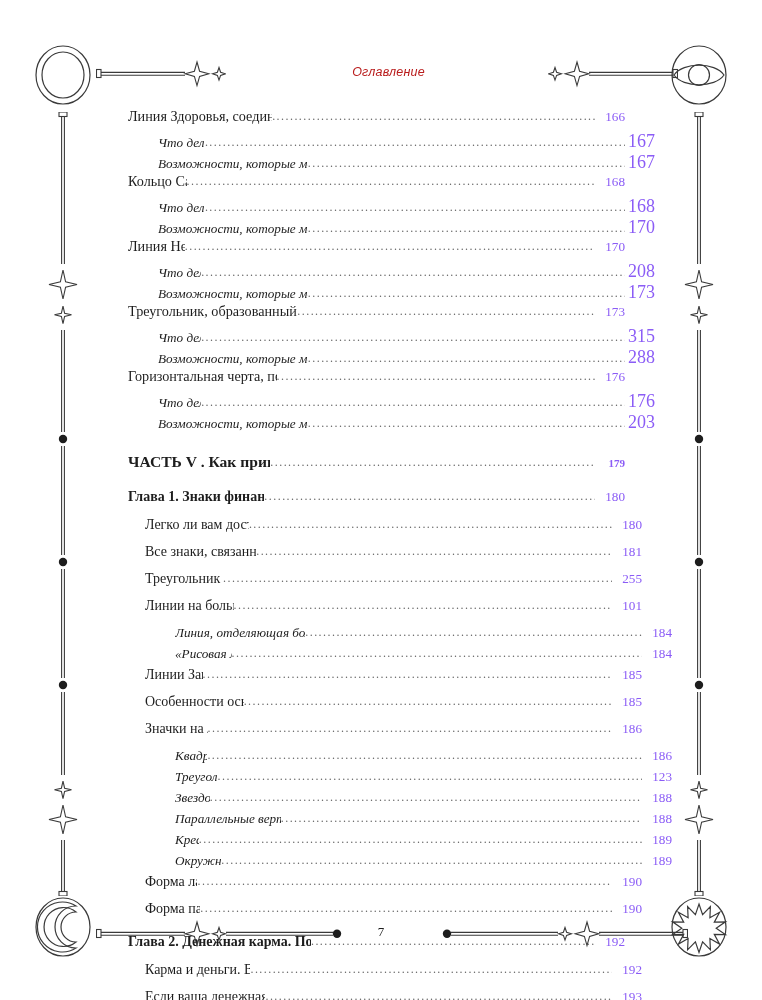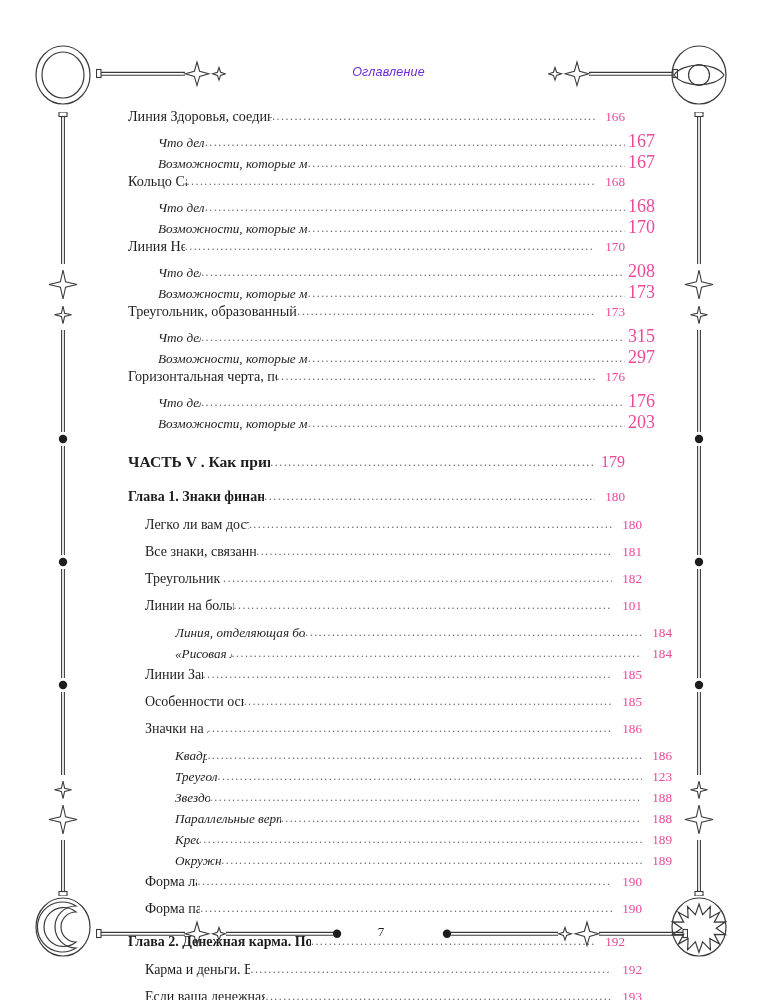--- a/index.html
+++ b/index.html
@@ -55,21 +55,21 @@
   .hdr-orn-right { position: absolute; left: 548px; top: 0; }
   .header-title {
     position: absolute;
     left: 0; right: 0;
     top: 9px;
     text-align: center;
     font-family: "Liberation Sans", sans-serif;
     font-style: italic;
     font-size: 12.5px;
     letter-spacing: 0.2px;
-    color: #6d28d9;
+    color: #b91c1c;
     margin-left: 15px;
   }
 
   
   .footer-band {
     position: absolute;
     left: 0; right: 0;
     top: 918px;
     height: 34px;
   }
@@ -115,21 +115,21 @@
     transform: translateY(-1px);
   }
   .entry .leader::before {
     content: "........................................................................................................................................................";
   }
   .entry .pageno {
     flex: 0 0 auto;
     width: 30px;
     text-align: right;
     font-size: 13.2px;
-    color: #ec4899;
+    color: #8b5cf6;
   }
 
   
   .lvl1 {
     margin-left: 0;
     margin-top: 0;
     height: 23px;
   }
   .lvl1 .title { font-size: 14.2px; font-style: normal; font-weight: normal; }
 
@@ -140,21 +140,21 @@
   }
   .lvl2 .title { font-size: 13.2px; font-style: italic; font-weight: normal; }
   .lvl2 .pageno { font-size: 18px; }
 
   
   .part {
     height: 30px;
     margin-top: 20px;
   }
   .part .title { font-size: 15.6px; font-weight: bold; }
-  .part .pageno { font-size: 16px; }
+  .part .pageno { font-size: 11px; font-weight: bold; }
   .part .leader { letter-spacing: 1.45px; }
 
   
   .chap {
     height: 28px;
     margin-top: 6px;
   }
   .chap .title { font-size: 14px; font-weight: bold; }
   .chap .pageno { font-size: 13.2px; }
 
@@ -349,21 +349,21 @@
         <span class="pageno">173</span>
       </div>
       <div class="entry lvl2">
         <span class="title">Что делать</span>
         <span class="leader"></span>
         <span class="pageno">315</span>
       </div>
       <div class="entry lvl2">
         <span class="title">Возможности, которые можно извлечь из этого опыта</span>
         <span class="leader"></span>
-        <span class="pageno">297</span>
+        <span class="pageno">288</span>
       </div>
       <div class="entry lvl1">
         <span class="title">Горизонтальная черта, пересекающая линию Жизни</span>
         <span class="leader"></span>
         <span class="pageno">176</span>
       </div>
       <div class="entry lvl2">
         <span class="title">Что делать</span>
         <span class="leader"></span>
         <span class="pageno">176</span>
@@ -389,21 +389,21 @@
         <span class="pageno">180</span>
       </div>
       <div class="entry sec">
         <span class="title">Все знаки, связанные с профессией</span>
         <span class="leader"></span>
         <span class="pageno">181</span>
       </div>
       <div class="entry sec">
         <span class="title">Треугольник богатства</span>
         <span class="leader"></span>
-        <span class="pageno">182</span>
+        <span class="pageno">255</span>
       </div>
       <div class="entry sec">
         <span class="title">Линии на большом пальце</span>
         <span class="leader"></span>
         <span class="pageno">101</span>
       </div>
       <div class="entry sub">
         <span class="title">Линия, отделяющая большой палец от ладони</span>
         <span class="leader"></span>
         <span class="pageno">184</span>

